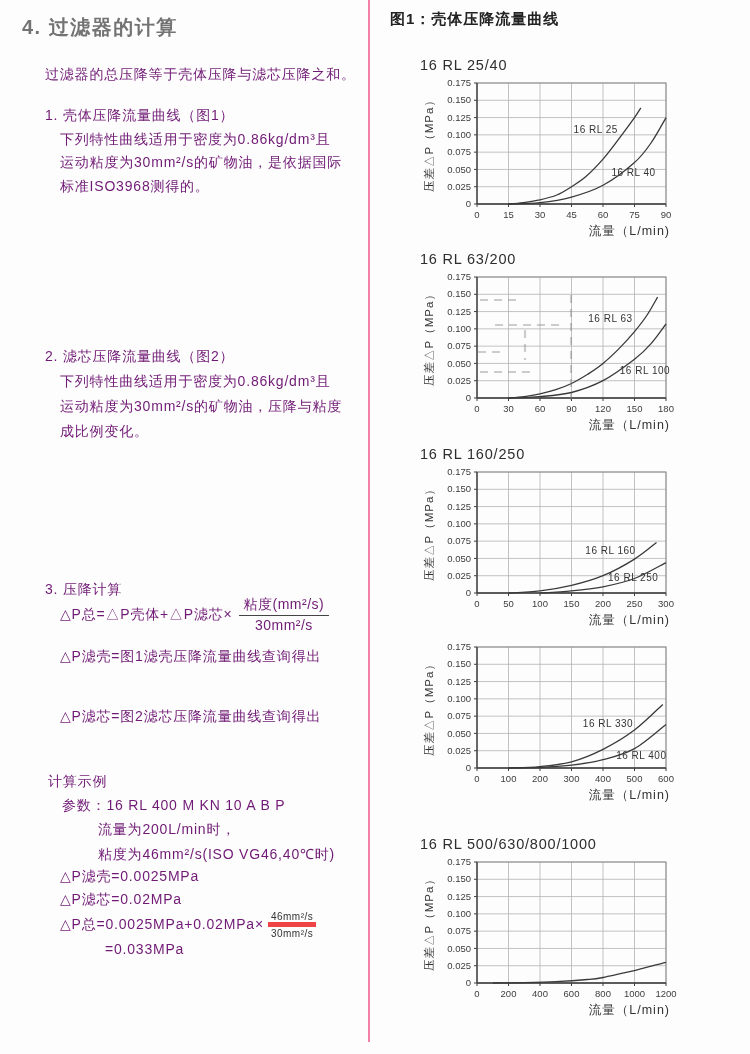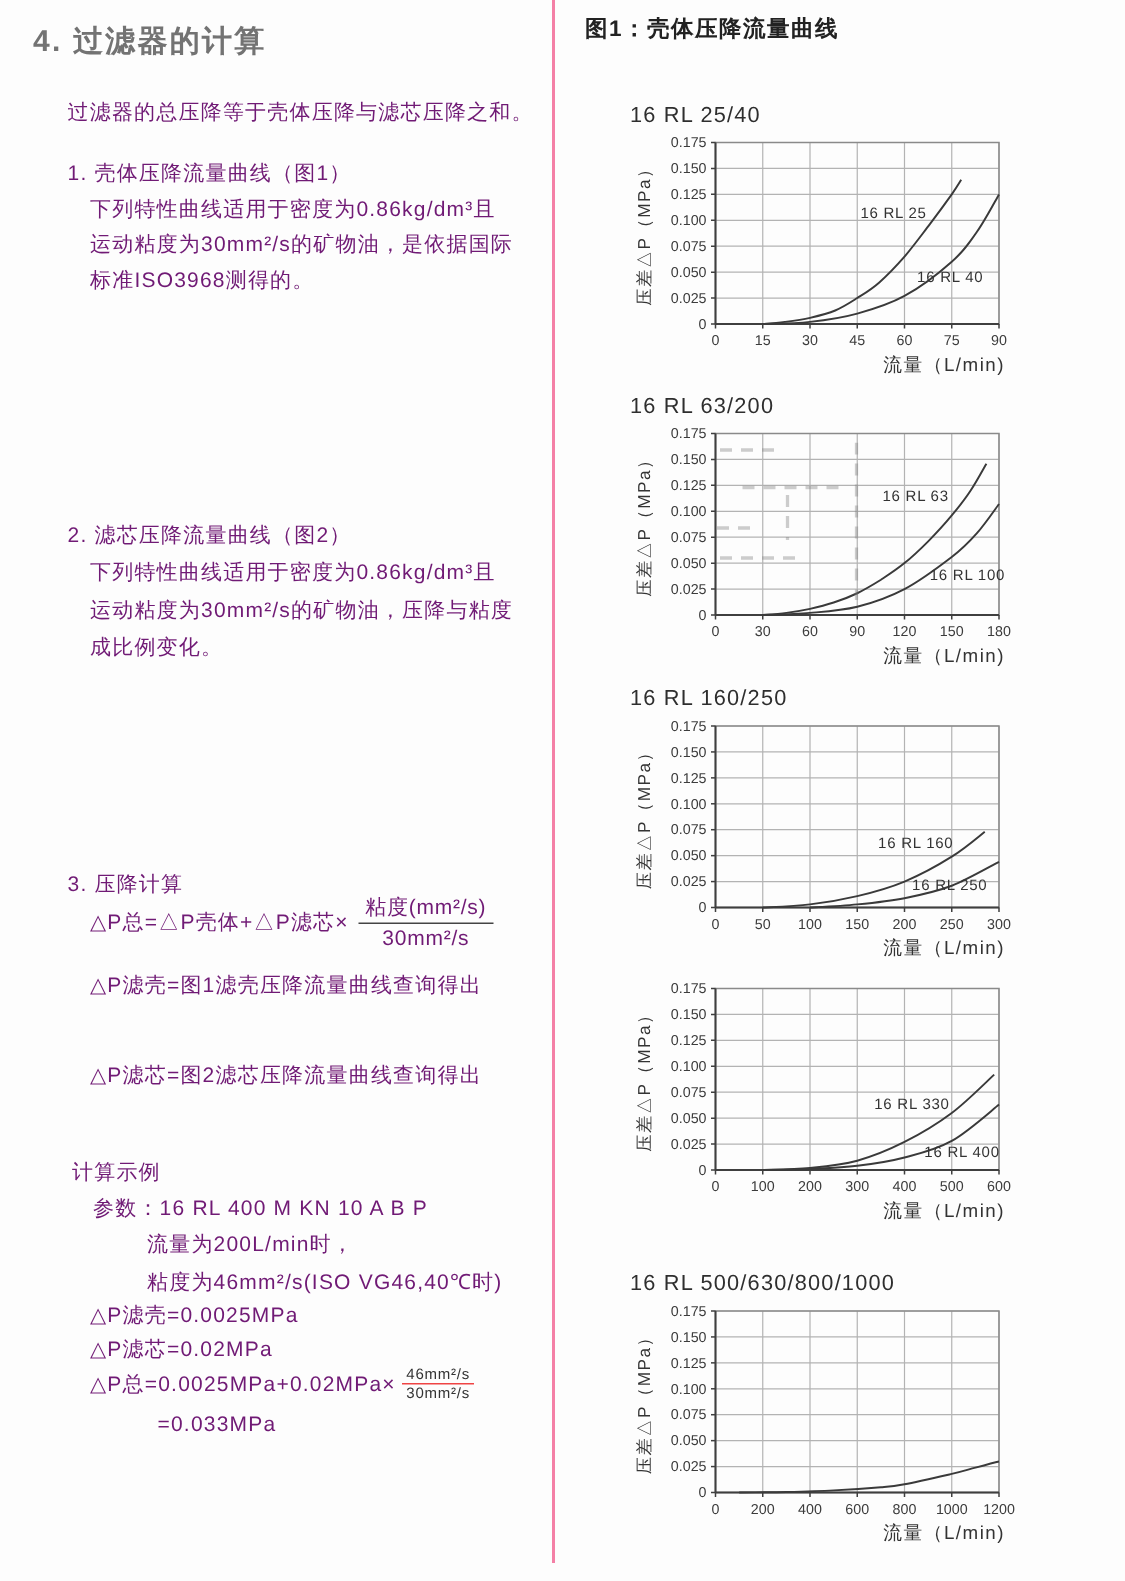--- a/index.html
+++ b/index.html
@@ -25,25 +25,25 @@
   .s3l1{position:absolute;left:60px;top:648px;}
   .s3l2{position:absolute;left:60px;top:671px;margin-top:37px;}
   .ex-h{position:absolute;left:48px;top:773px;}
   .ex-param{position:absolute;left:62px;top:797px;white-space:pre;}
   .ex-flow{position:absolute;left:98px;top:821px;}
   .ex-visc{position:absolute;left:98px;top:844px;}
   .ex-r1{position:absolute;left:60px;top:868px;}
   .ex-r2{position:absolute;left:60px;top:891px;}
   .ex-total{position:absolute;left:60px;top:911px;display:flex;align-items:center;}
   .frac-sm{font-size:10px;margin-left:4px;}
-  .frac-sm .num{border-bottom:1px solid #ef4444;padding:0 3px 0 3px;}
+  .frac-sm .num{border-bottom:5px solid #ef4444;padding:0 3px 0 3px;}
   .ex-tres{position:absolute;left:105px;top:941px;}
   .figure-title{position:absolute;left:390px;top:10px;font-size:15px;font-weight:bold;
     letter-spacing:1px;color:#222;}
-  #charts{position:absolute;left:420px;top:16px;width:320px;height:755px;}
+  #charts{position:absolute;left:420px;top:4px;width:320px;height:755px;}
   .chart-block{position:absolute;left:0;width:310px;}
   .chart-title{font-size:14.5px;color:#2e2e2e;letter-spacing:.8px;height:20px;}
   .chart-block svg{display:block;margin-top:2px;}
   .watermark{position:absolute;left:455px;top:295px;opacity:.38;}
 </style>
 </head>
 <body>
 
 <div class="divider"></div>
 

